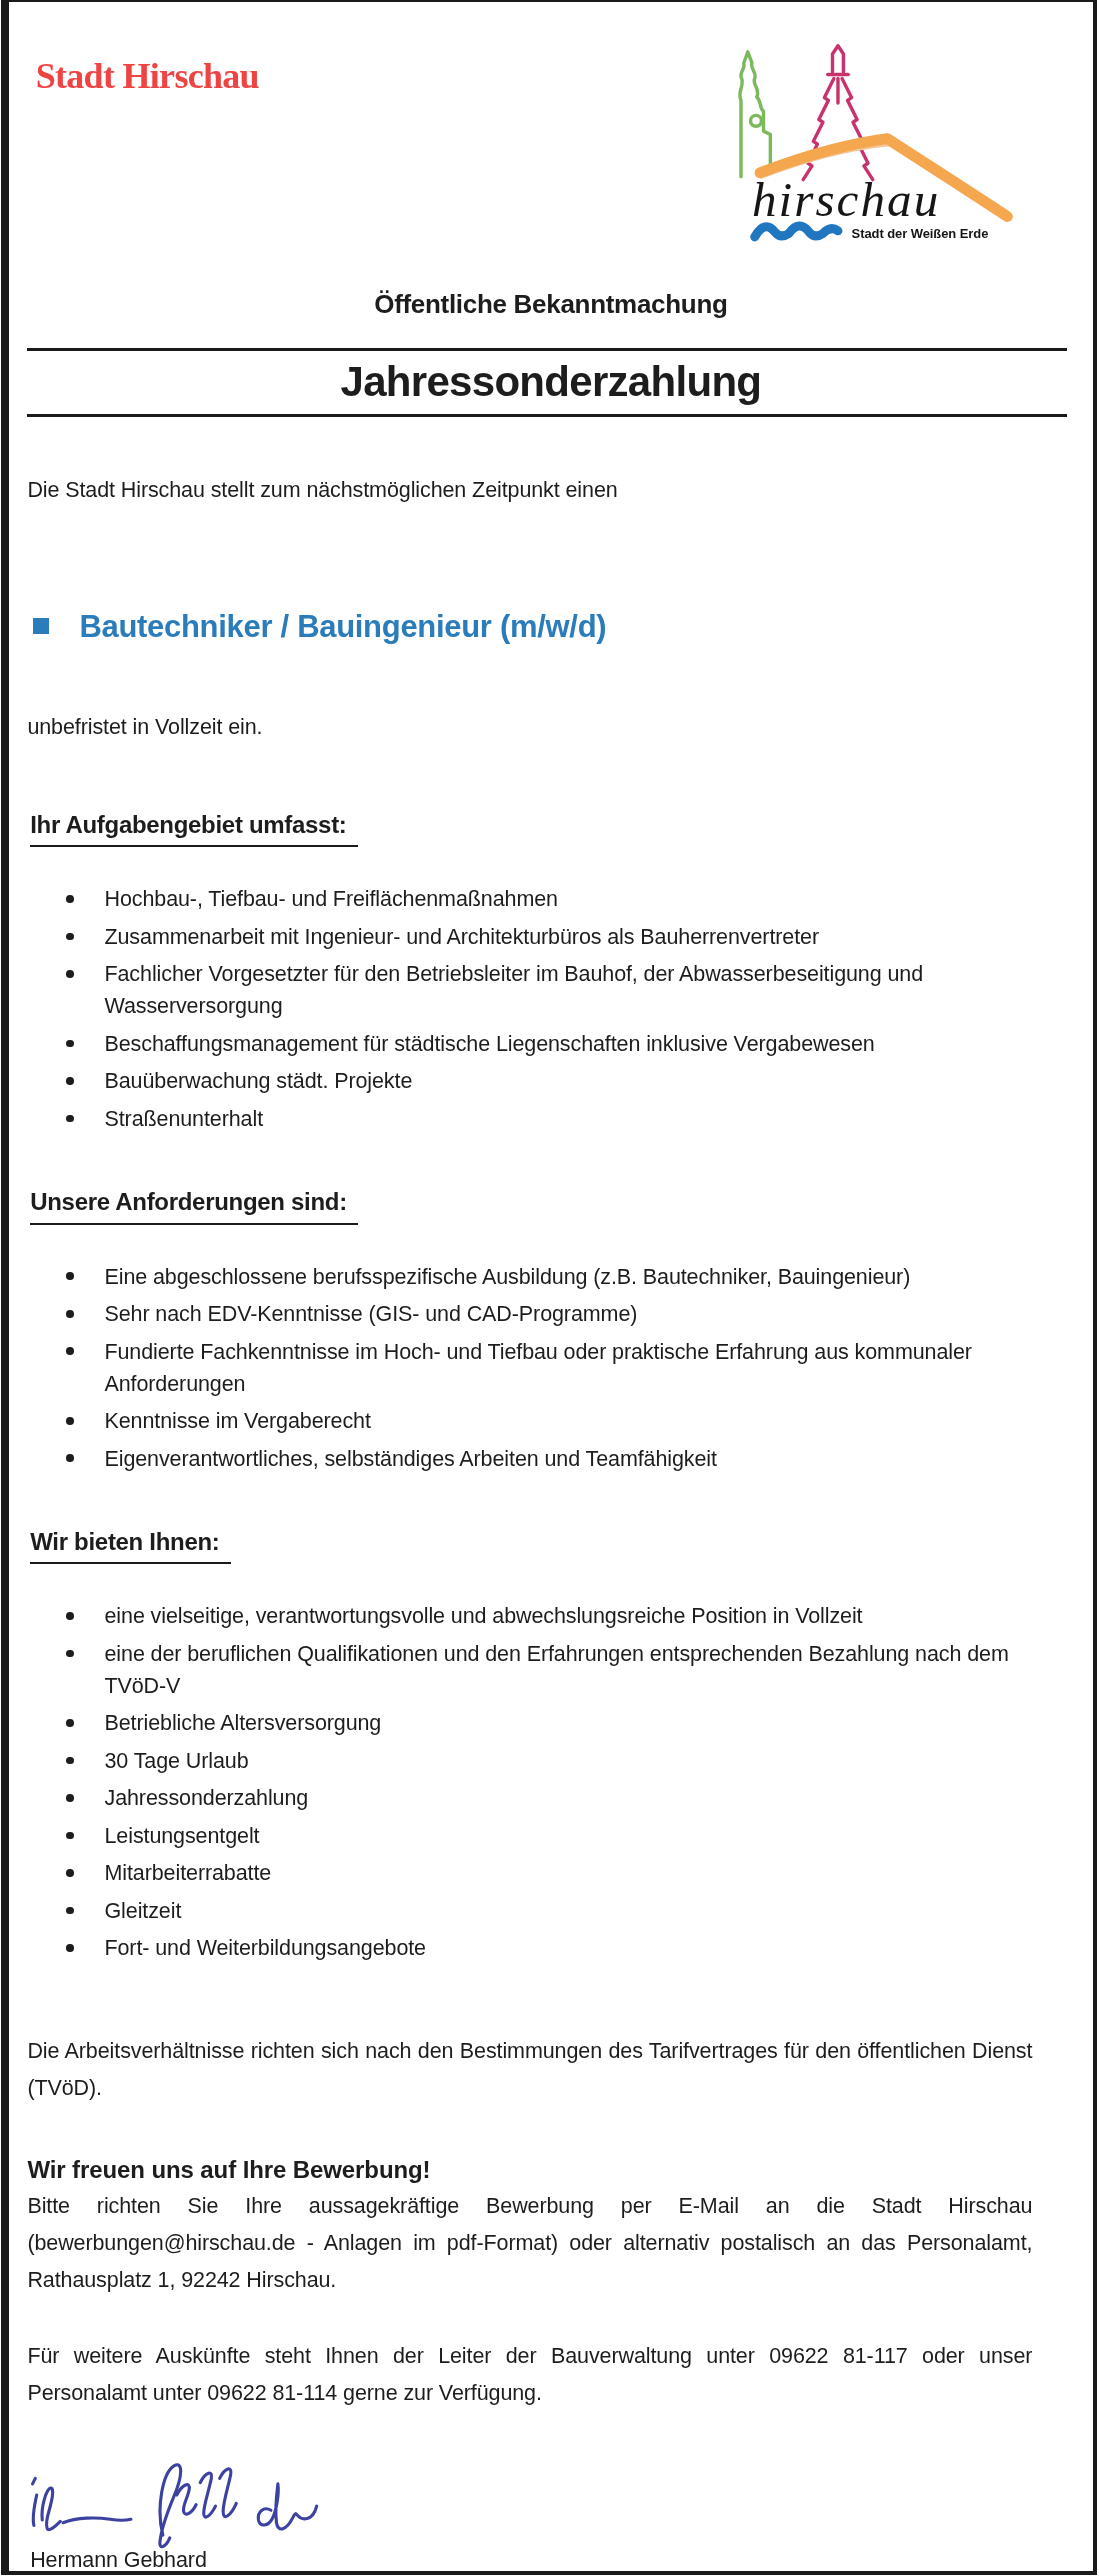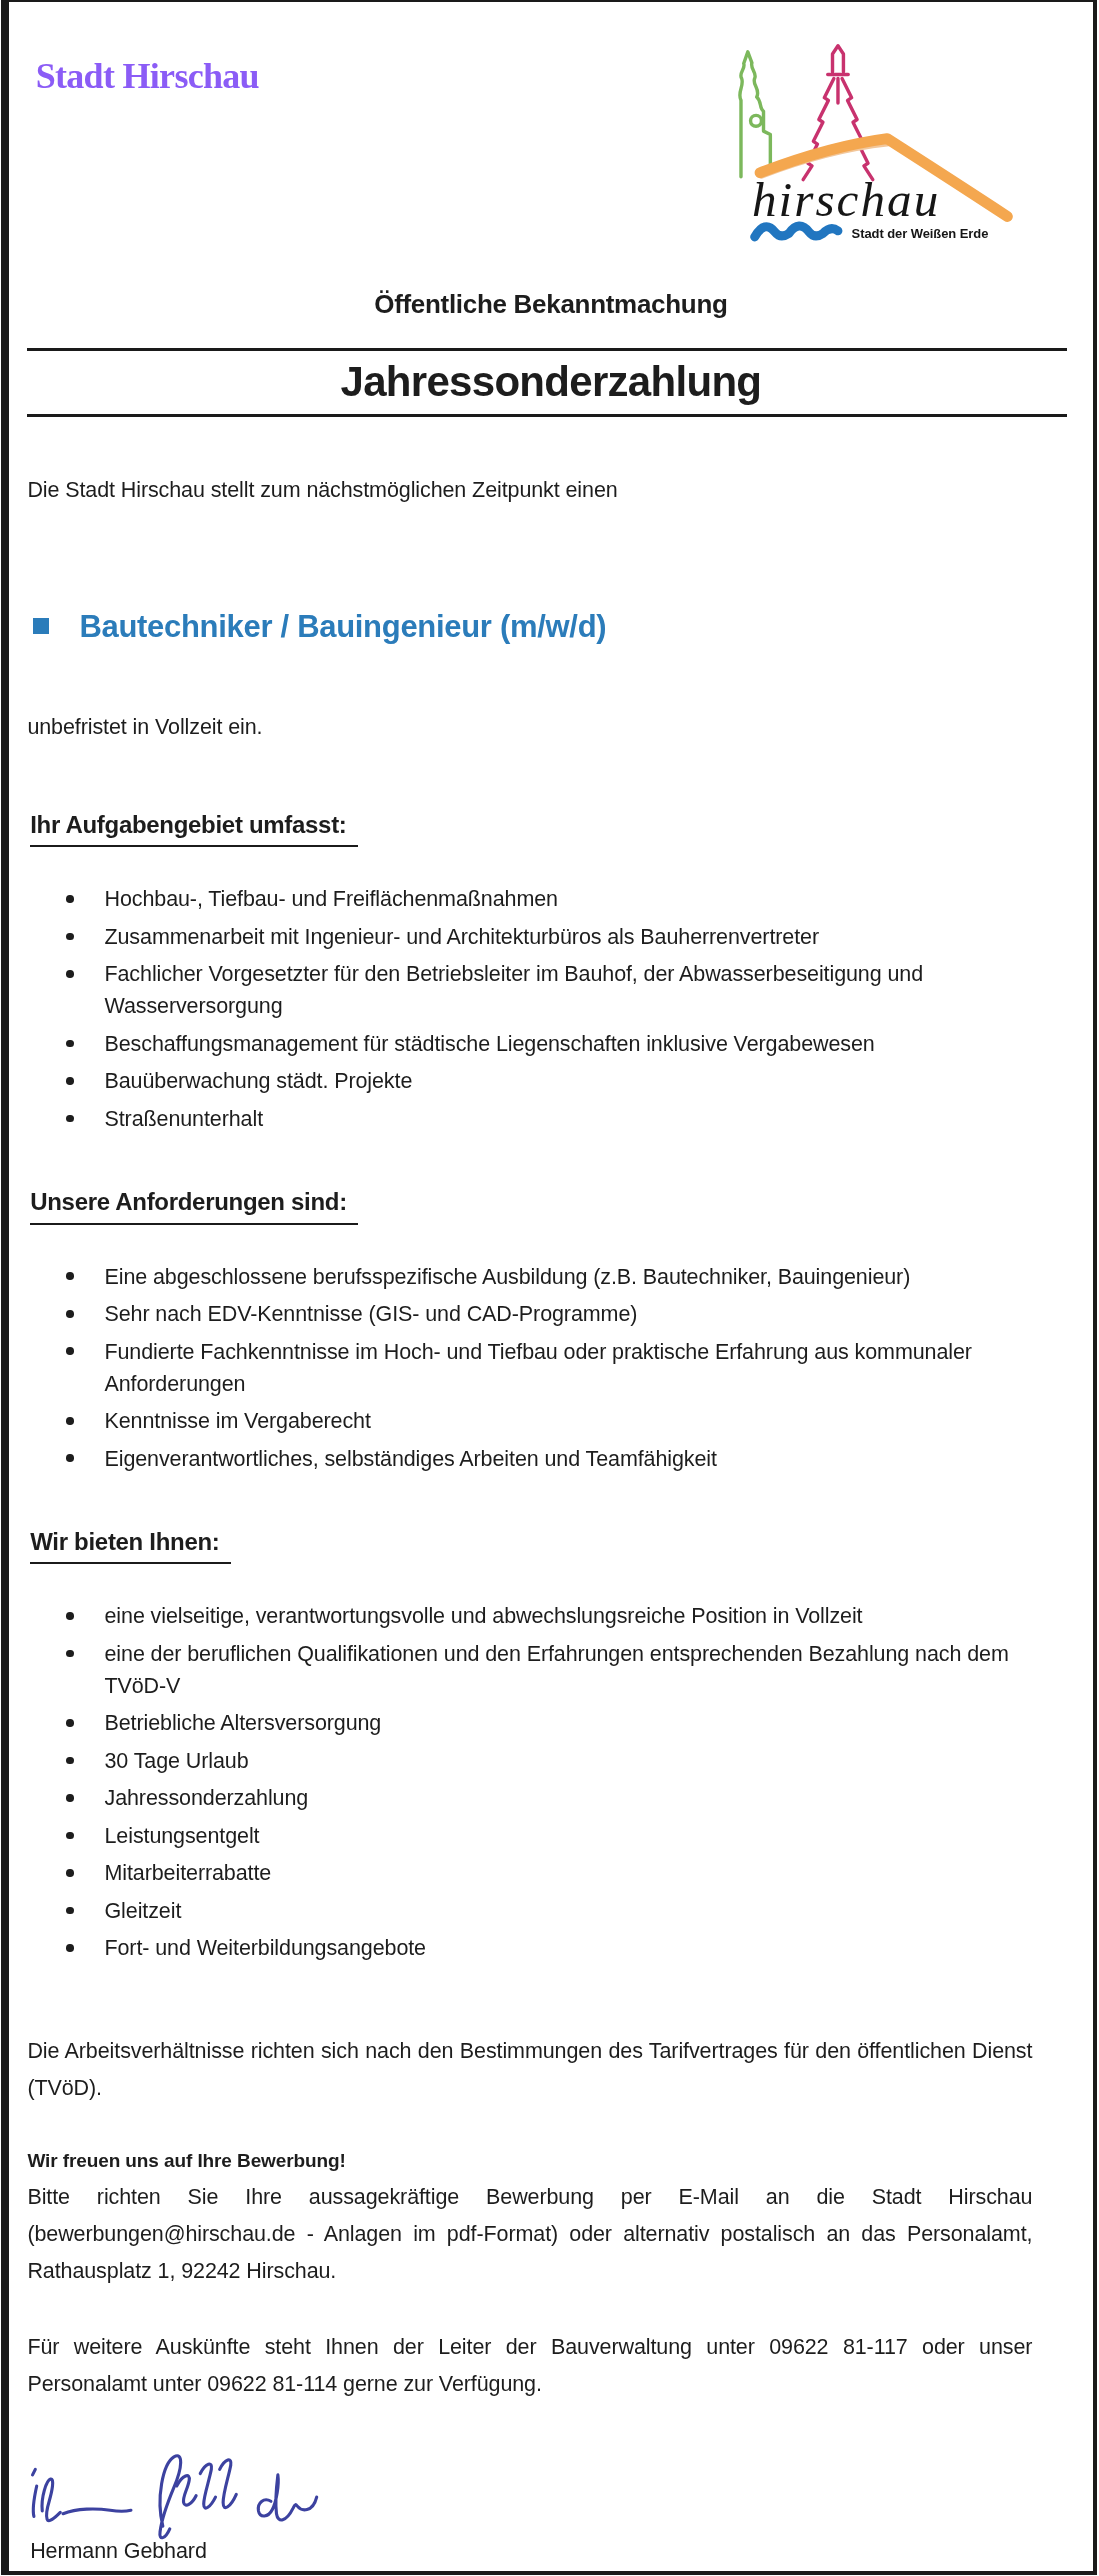--- a/index.html
+++ b/index.html
@@ -17,21 +17,21 @@
   }
   .content{
     box-sizing:border-box;height:100%;
     padding:40px 61px 0 18px;
     letter-spacing:-0.1px;
   }
   
   .header-row{display:flex;justify-content:space-between;align-items:flex-start;}
   .org-name{
     font-family:"Liberation Serif",serif;font-weight:bold;
-    font-size:36px;letter-spacing:-0.7px;color:#8b5cf6;
+    font-size:36px;letter-spacing:-0.7px;color:#ef4444;
     margin:12.5px 0 0 8.3px;
   }
   .logo{flex:none;margin:1.4px 4.2px 0 0;}
   
   .centerblock{text-align:center;margin-right:-42px;}
   .kicker{font-size:26px;font-weight:bold;margin-top:37px;letter-spacing:-0.3px;}
   .rule{height:2.8px;background:#1a1a1a;border:0;margin:28px -35px 0 0;}
   .page-title{font-size:42px;font-weight:bold;letter-spacing:-0.7px;margin-top:7px;}
   .rule2{margin-top:8.3px;}
   
@@ -46,21 +46,21 @@
     border-bottom:2.8px solid #1b1b1b;padding:0 11px 6.2px 0;
     margin:48px 0 0 2.8px;
   }
   .section-heading.first{margin-top:68px;}
   ul.blist{list-style:none;margin:36px 0 0 0;padding:0;}
   ul.blist li{display:flex;margin-bottom:5.5px;}
   .dot{flex:none;width:7.6px;height:7.6px;border-radius:50%;background:#1d1d1d;margin:11.8px 0 0 39px;}
   .li-text{margin-left:30.5px;max-width:914px;}
   .para{text-align:justify;line-height:37px;}
   .tariff-note{margin-top:69px;}
-  .cta-heading{font-size:19px;font-weight:bold;margin-top:35px;line-height:37px;}
+  .cta-heading{font-size:24px;font-weight:bold;margin-top:44px;line-height:37px;}
   .contact-note{margin-top:39px;}
   
   .signature{margin:40px 0 0 0;display:block;}
   .signer{font-size:21.5px;line-height:30.5px;margin-left:2.8px;}
   .signer-name{margin-top:-11px;}
 </style>
 </head>
 <body>
 
 <div class="frame">

